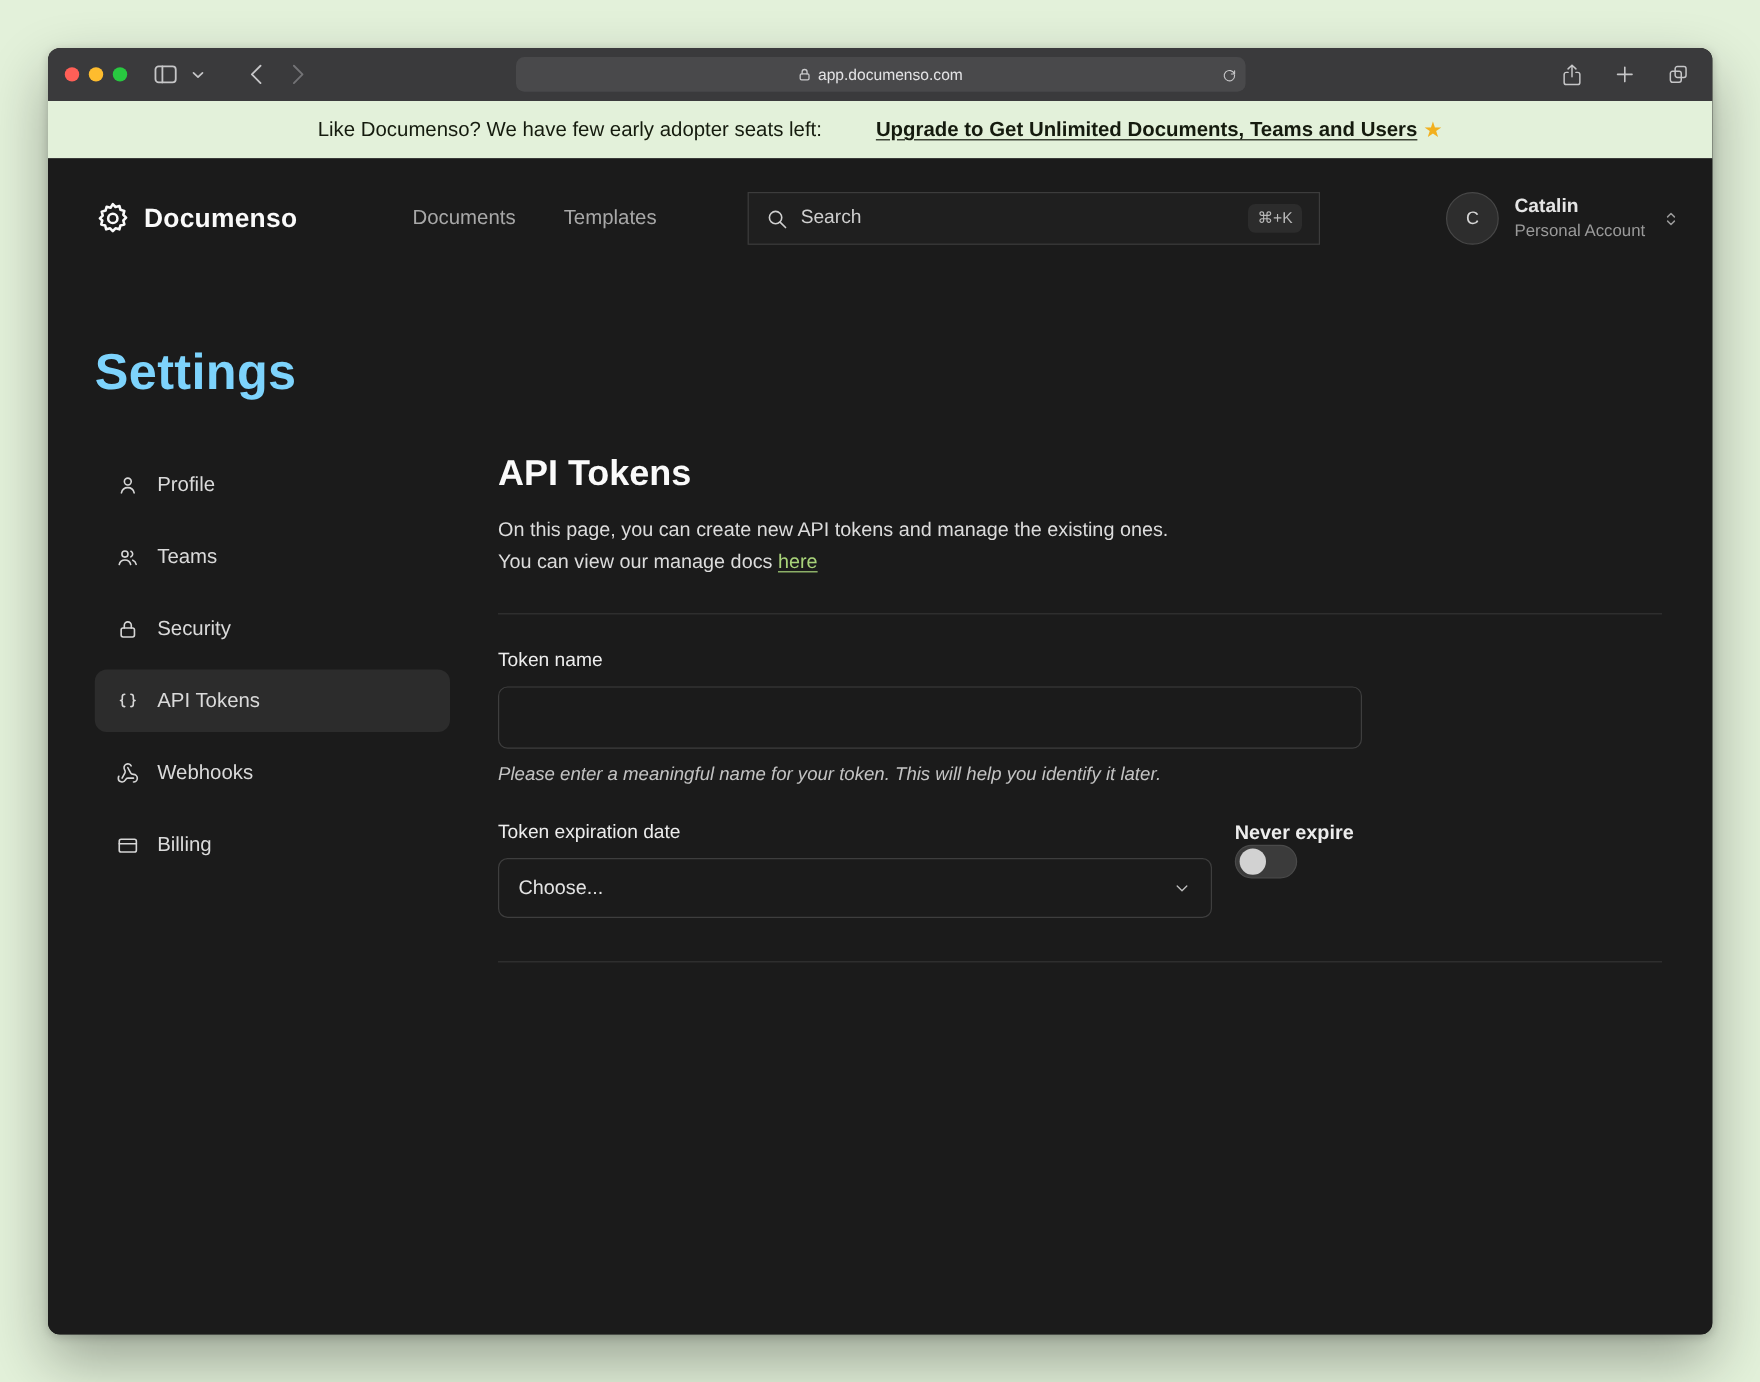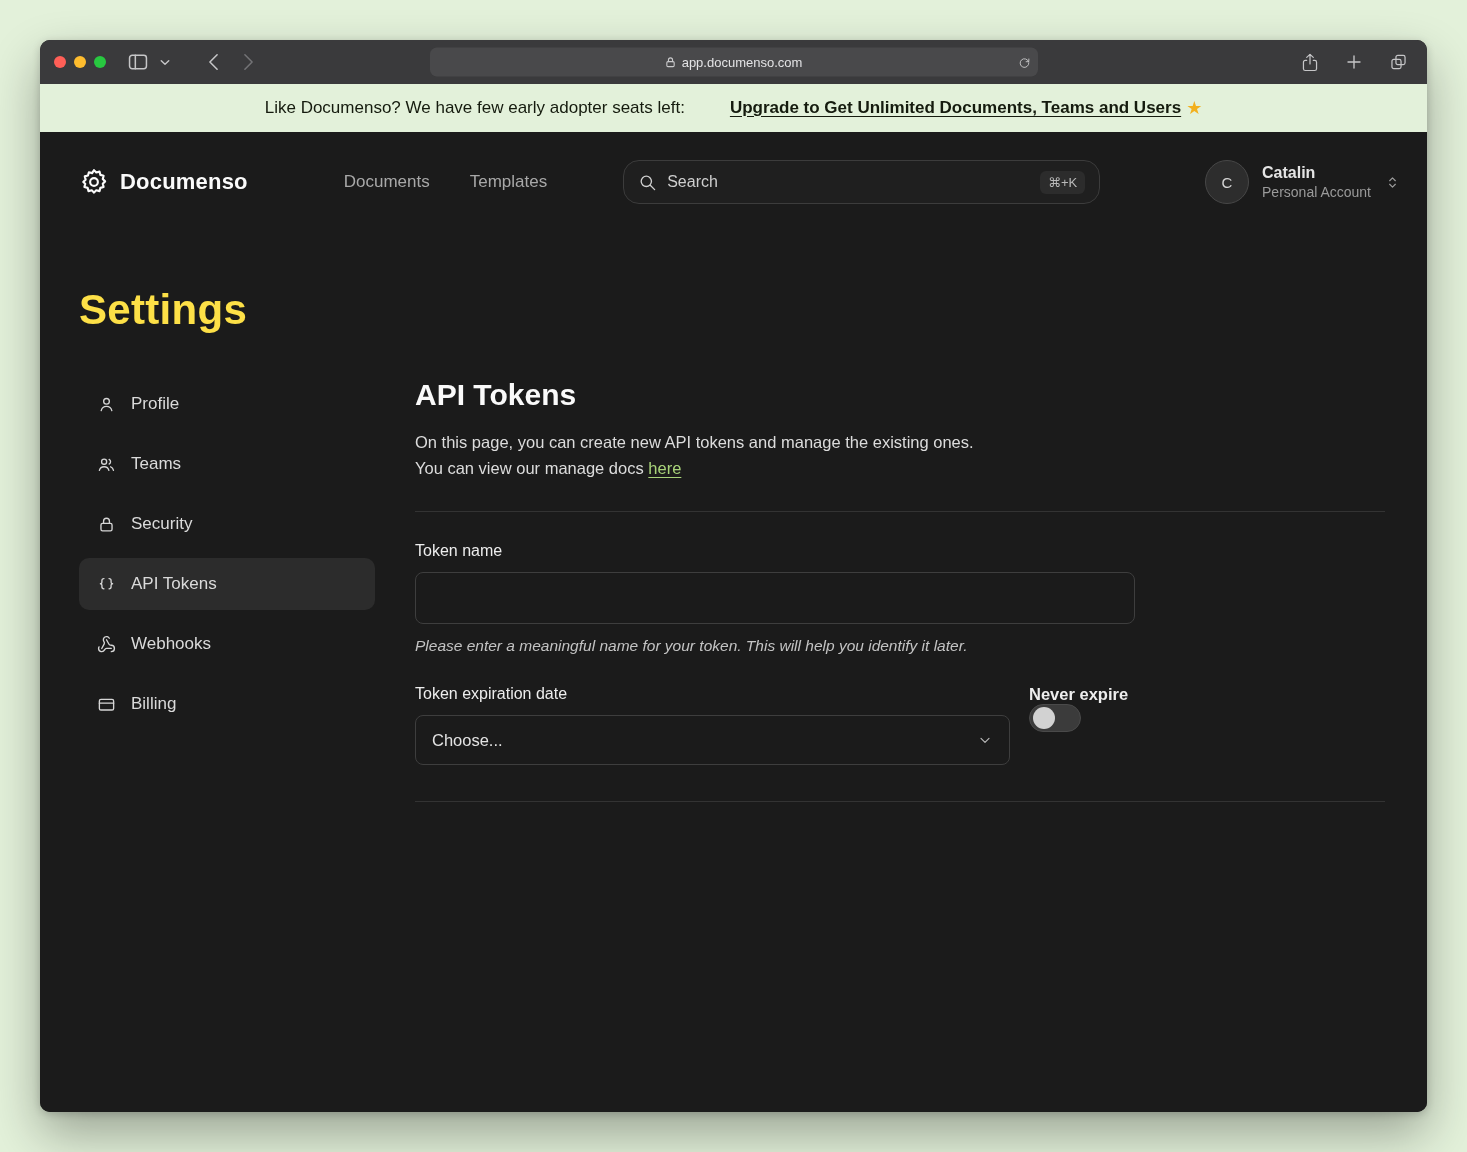--- a/index.html
+++ b/index.html
@@ -54,21 +54,21 @@
   .app { flex:1; background:#1b1b1b; color:#e6e6e6; display:flex; flex-direction:column; overflow:hidden; }
 
   .app-header { height:100px; flex:0 0 auto; display:flex; align-items:center; padding:0 26px 0 39px; }
   .brand { display:flex; align-items:center; gap:11px; color:#fafafa; }
   .brand .logo { display:flex; }
   .brand .brand-name { font-size:22px; font-weight:bold; letter-spacing:.2px; }
   .top-nav { display:flex; gap:40px; margin-left:96px; }
   .top-nav .nav-link { font-size:17px; color:#a8a8a8; cursor:pointer; }
   .searchbox {
     margin-left:76px; width:477px; height:44px;
-    border:1px solid #3c3c3c; background:#1f1f1f; border-radius:16px;
+    border:1px solid #3c3c3c; background:#1f1f1f; border-radius:0;
     display:flex; align-items:center; padding:0 14px; gap:10px;justify-content:flex-end;
   }
   .searchbox .mag { color:#cfcfcf; display:flex; }
   .searchbox input {
     flex:1; background:transparent; border:none; outline:none;
     color:#e6e6e6; font-size:16px; font-family:inherit;
   }
   .searchbox input::placeholder { color:#cfcfcf; }
   .kbd {
     background:#2c2c2c; border-radius:6px; padding:4px 8px;
@@ -76,21 +76,21 @@
   }
   .account { margin-left:auto; display:flex; align-items:center; gap:13px; cursor:pointer; }
   .avatar {
     width:44px; height:44px; border-radius:50%; background:#2d2d2d; border:1px solid #474747;
     display:flex; align-items:center; justify-content:center; color:#d6d6d6; font-size:15px;
   }
   .acct-text .acct-name { font-size:16px; font-weight:bold; color:#e5e5e5; }
   .acct-text .acct-type { font-size:14px; color:#9a9a9a; margin-top:2px; }
   .acct-chev { color:#9a9a9a; display:flex; }
 
-  .page-title { margin:54px 0 0 39px; font-size:42px; font-weight:bold; color:#fde047; letter-spacing:.3px; }
+  .page-title { margin:54px 0 0 39px; font-size:42px; font-weight:bold; color:#7dd3fc; letter-spacing:.3px; }
 
   .content { display:flex; padding:0 39px; margin-top:44px; gap:40px; flex:1; }
 
   
   .settings-nav { width:296px; flex:0 0 auto; display:flex; flex-direction:column; gap:8px; }
   .side-item {
     display:flex; align-items:center; gap:15px; height:52px; padding:0 18px;
     border-radius:10px; color:#dadada; font-size:17px; cursor:pointer;
   }
   .side-item .sicon { display:flex; color:#d6d6d6; }

